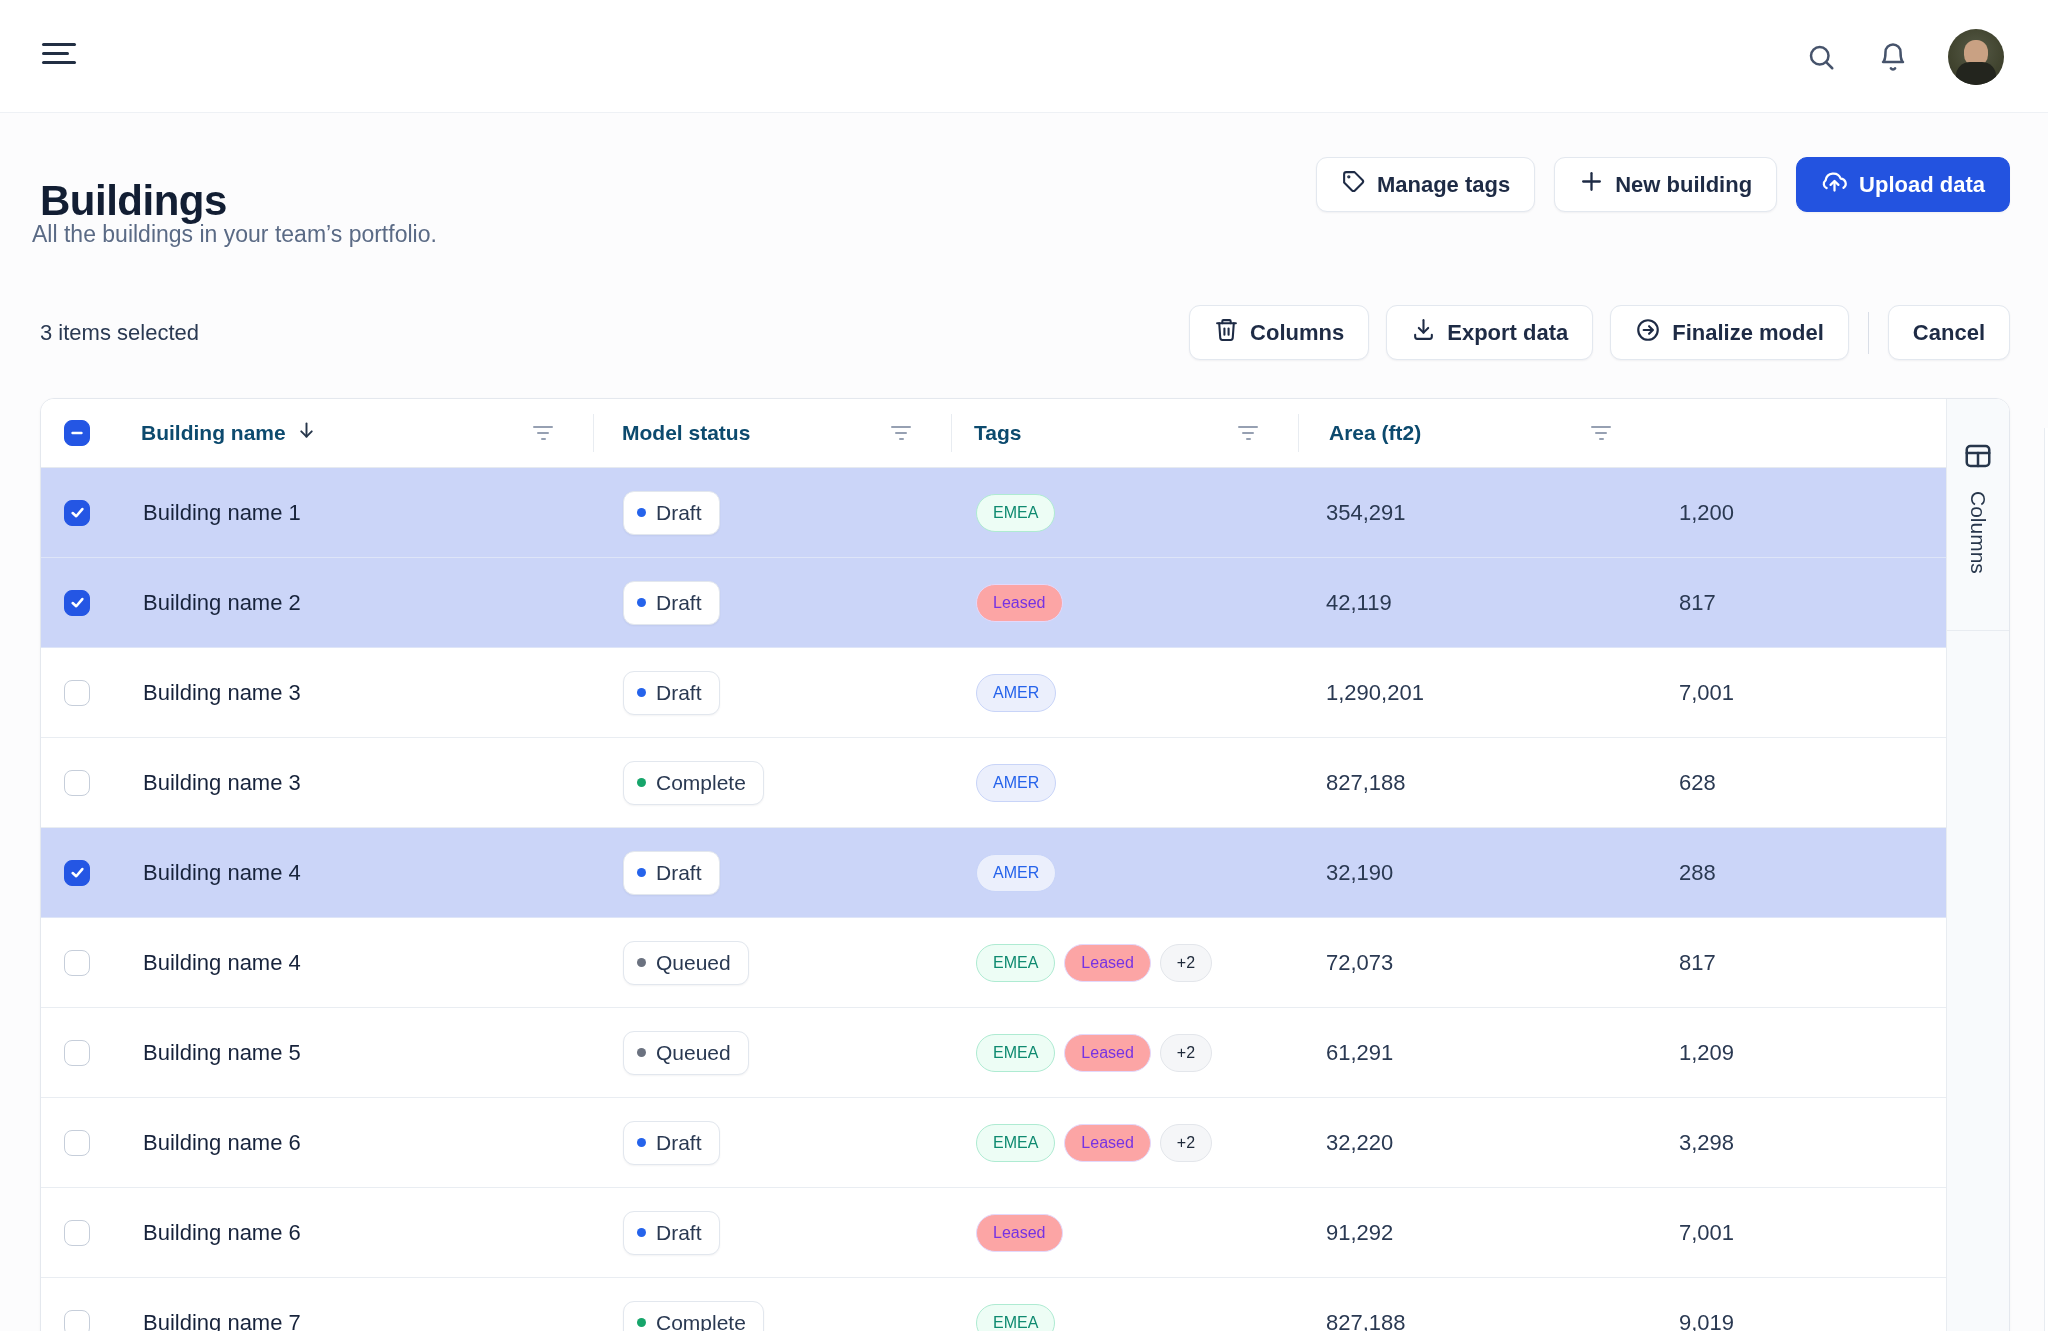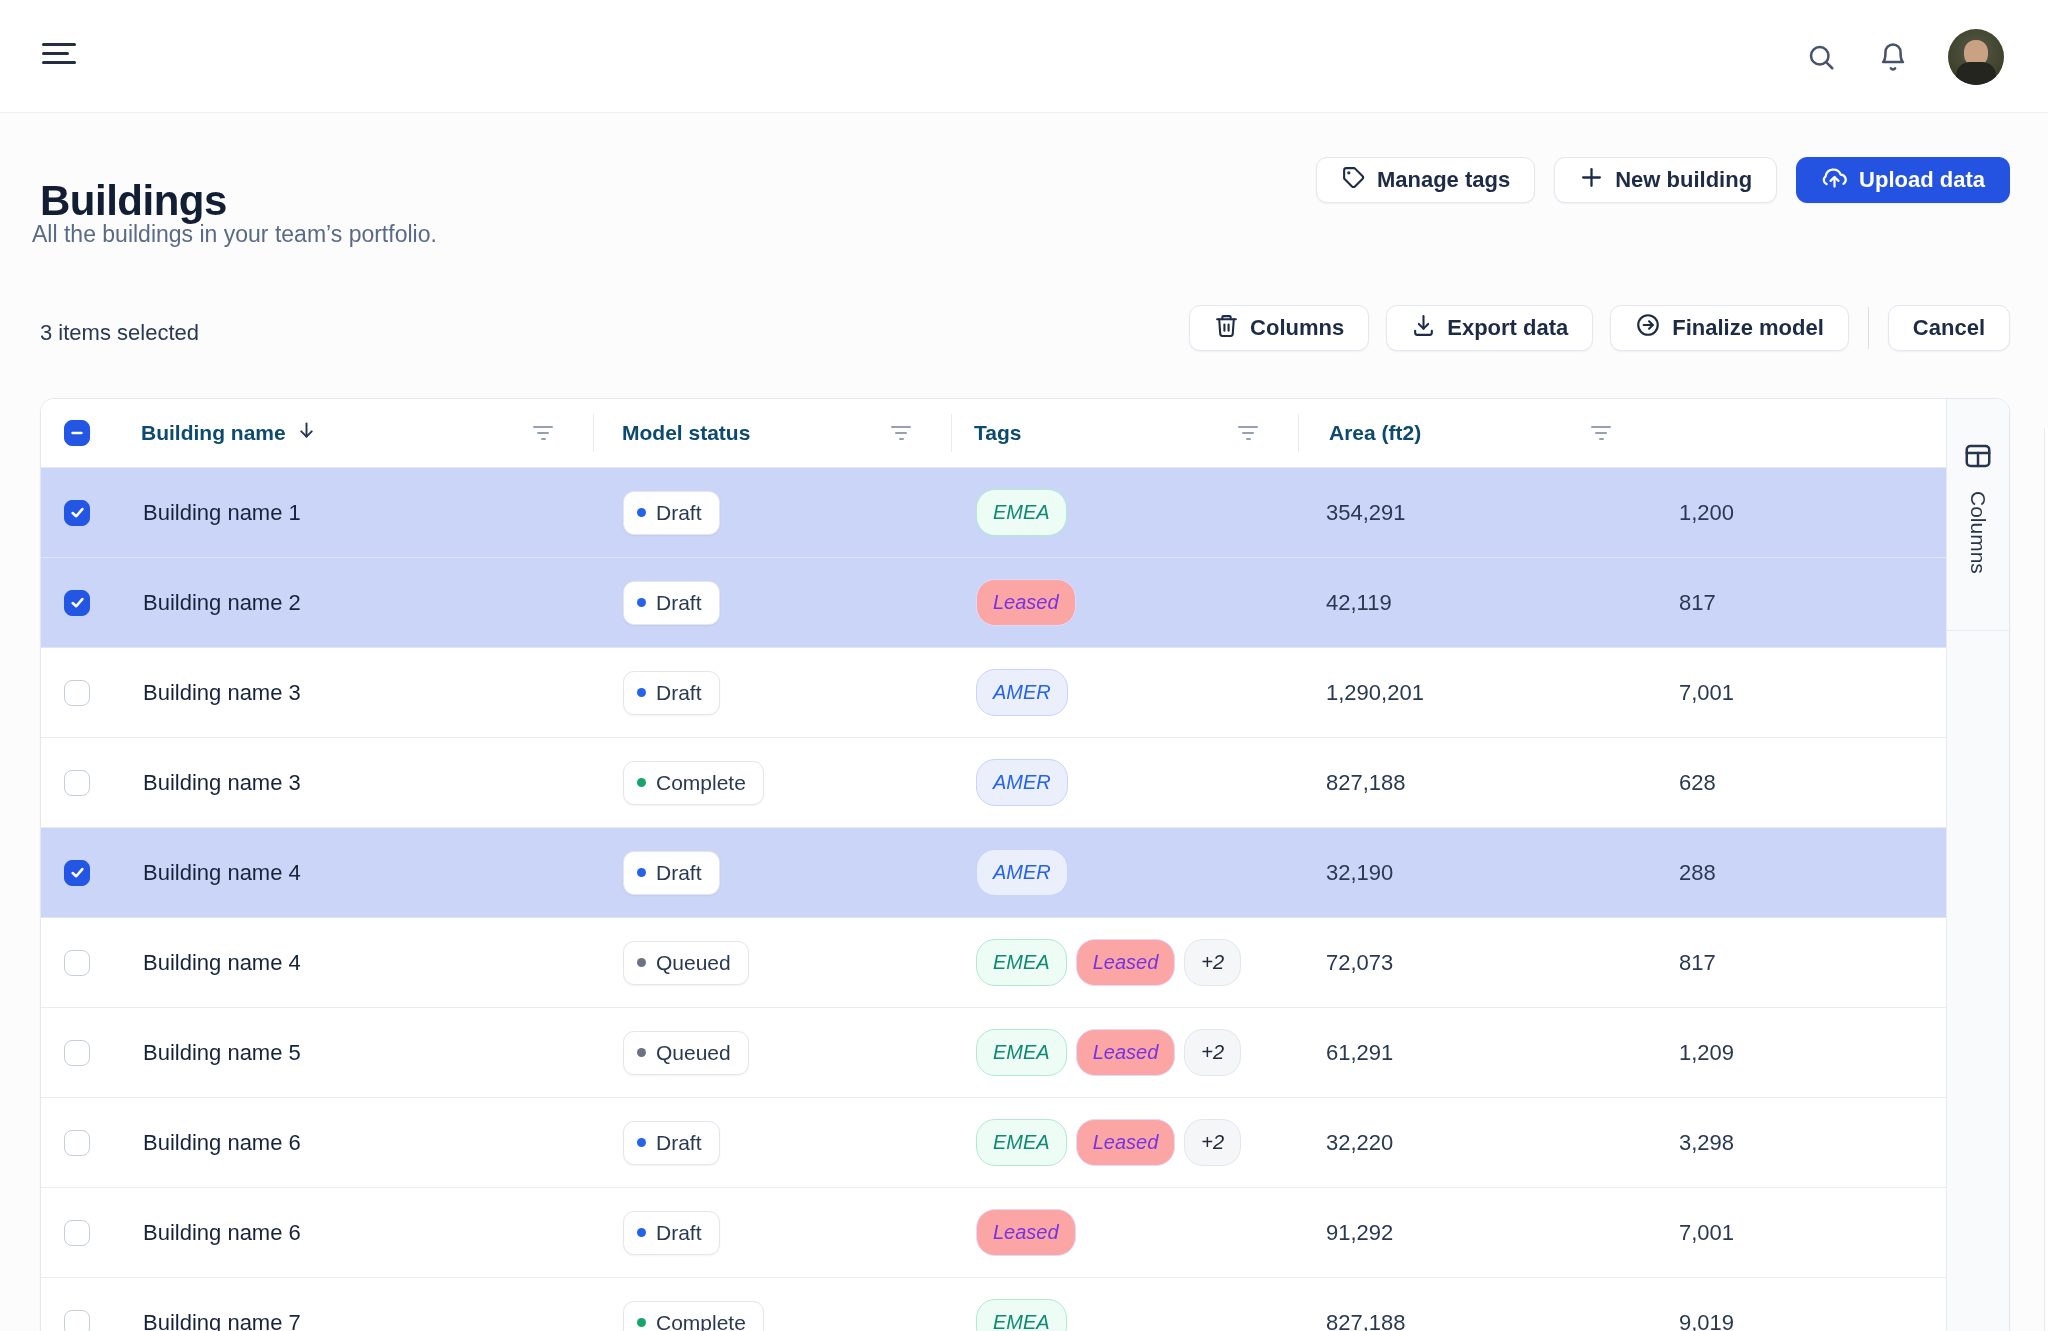--- a/index.html
+++ b/index.html
@@ -21,21 +21,21 @@
   .avatar::before { content:""; position:absolute; left:50%; top:11px; transform:translateX(-50%);
     width:24px; height:26px; border-radius:46% 46% 42% 42%; background:#C9A183; }
   .avatar::after { content:""; position:absolute; left:50%; top:33px; transform:translateX(-50%);
     width:40px; height:26px; border-radius:14px 14px 0 0; background:#23251E; }
 
   
   .page-title { position:absolute; left:40px; top:155px; font-size:42px; font-weight:700; color:#121E33; letter-spacing:-0.5px;margin-top:22px; }
   .page-subtitle { position:absolute; left:32px; top:221px; font-size:23px; color:#5A6A85; }
 
   .btn { display:inline-flex; align-items:center; justify-content:center; gap:11px;
-    height:46px; padding:4px 24px; background:#fff; border:1px solid #E3E8EF; border-radius:11px;
+    height:55px; padding:4px 24px; background:#fff; border:1px solid #E3E8EF; border-radius:11px;
     font-family:"Liberation Sans", sans-serif; font-size:22px; font-weight:600; color:#1E2B45;
     box-shadow:0 1px 2px rgba(16,24,40,.05); cursor:pointer; white-space:nowrap; }
   .btn svg { flex:0 0 auto; }
   .btn-primary { background:#2353E0; border-color:#2353E0; color:#fff; }
 
   .header-actions { position:absolute; top:157px; right:38px; display:flex; gap:19px; }
 
   
   .selected-text { position:absolute; left:40px; top:320px; font-size:22px; color:#2A3952; }
   .action-bar { position:absolute; top:305px; right:38px; display:flex; gap:17px; align-items:center; }
@@ -72,22 +72,22 @@
   .cell-name { padding-left:2px; font-size:22px; color:#17233B; }
   .cell-status { padding-left:30px; }
   .cell-tags { padding-left:25px; display:flex; gap:9px; align-items:center; }
   .cell-num { padding-left:28px; font-size:22px; color:#2A3952; }
 
   .status-pill { display:inline-flex; align-items:center; gap:10px; height:44px; padding:0 17px 0 13px;
     background:#fff; border:1px solid #E2E7EE; border-radius:11px; box-shadow:0 1px 2px rgba(16,24,40,.05);
     font-size:21px; font-weight:500; color:#2A3952; }
   .status-dot { width:9px; height:9px; border-radius:50%; }
 
-  .tag { display:inline-flex; align-items:center; height:47px; padding:0 16px; border-radius:19px;
-    font-size:20px; font-weight:500; border:1px solid transparent;font-style:italic; }
+  .tag { display:inline-flex; align-items:center; height:38px; padding:0 16px; border-radius:19px;
+    font-size:16px; font-weight:500; border:1px solid transparent; }
   .tag-emea   { background:#EDFDF5; border-color:#AEEBD2; color:#0F8A70; }
   .tag-leased { background:#fca5a5; border-color:#E3D8FB; color:#7633E3; }
   .tag-amer   { background:#EBEFFC; border-color:#C8D4F8; color:#2563EB; }
   .tag-more   { background:#F5F6F8; border-color:#E3E6EB; color:#202B3C; }
 
   
   .columns-strip { position:absolute; top:0; right:0; width:63px; height:100%;
     background:#F8FAFC; border-left:1px solid #E8ECF1; z-index:5; }
   .columns-tab { height:232px; border-bottom:1px solid #E8ECF1; display:flex; flex-direction:column;
     align-items:center; padding-top:42px; gap:16px; cursor:pointer; }

